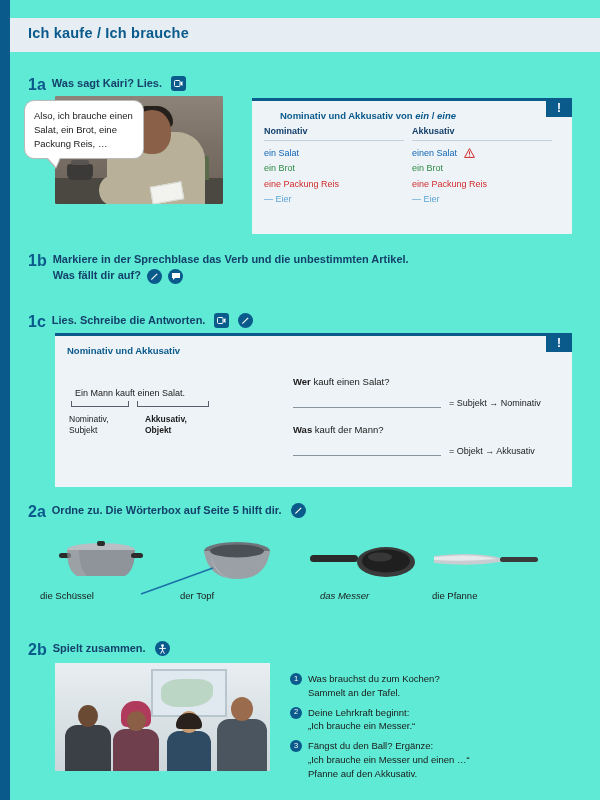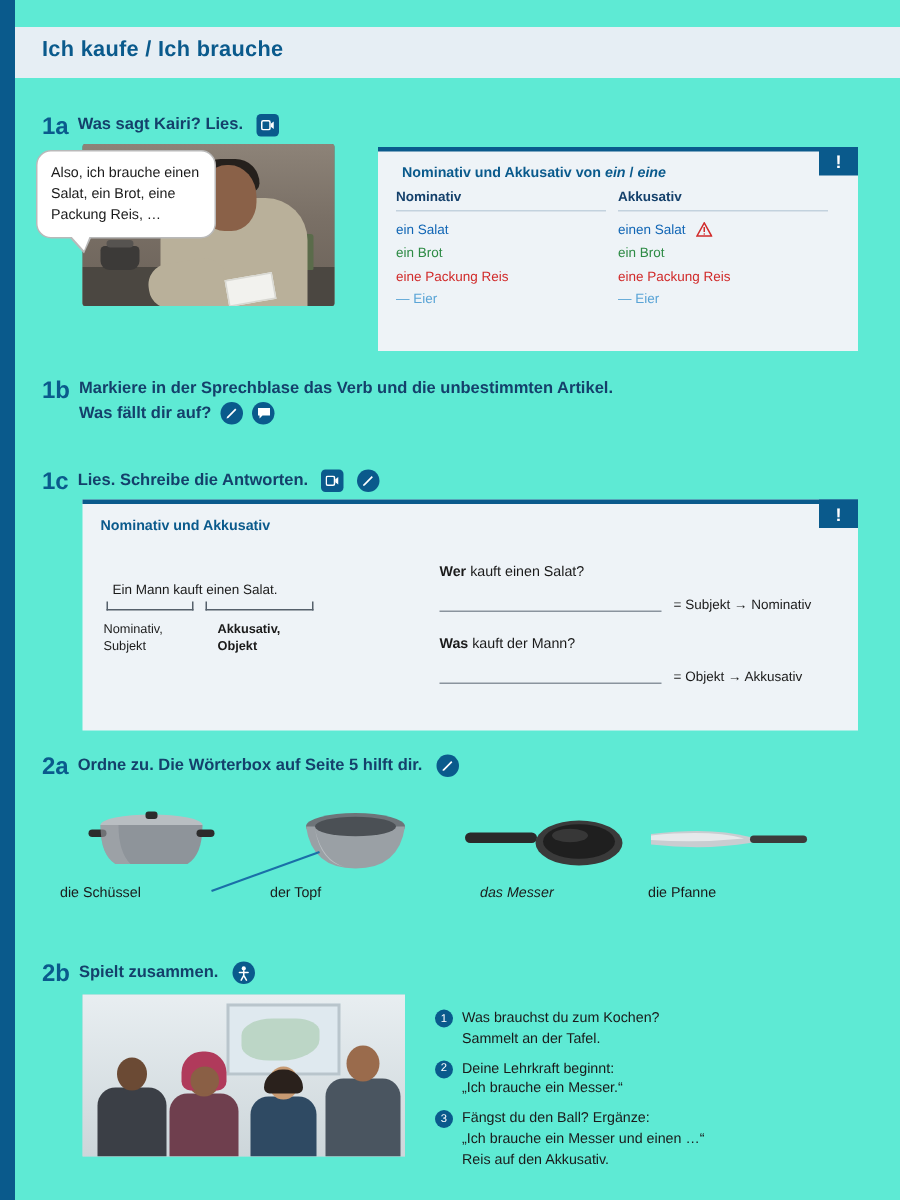--- a/index.html
+++ b/index.html
@@ -139,21 +139,21 @@
     border-top:3px solid #0a5a8c;
   }
   .info-flag {
     position:absolute; right:0; top:-3px;
     width:26px; height:19px; background:#0a5a8c;
     color:#fff; font-weight:bold; font-size:12px;
     display:flex; align-items:center; justify-content:center;
   }
   .info-title {
     font-size:9.5px; font-weight:bold; color:#0a5a8c;
-    padding:9px 12px 5px 16px;
+    padding:9px 12px 5px 28px;
   }
   .info-title .em { font-style:italic; }
   .tbl {
     display:flex; padding:0 12px 10px 12px; gap:0;
     position:relative;
   }
   .tbl .col { width:50%; padding-right:8px; }
   .tbl .colhead {
     font-size:9px; font-weight:bold; color:#14406b;
     padding-bottom:4px; border-bottom:1px solid #c3d2de;
@@ -509,18 +509,18 @@
       <div class="li-text">
         <span>Deine Lehrkraft beginnt:</span><br>
         <span>„Ich brauche ein Messer.“</span>
       </div>
     </div>
     <div class="li">
       <div class="bullet">3</div>
       <div class="li-text">
         <span>Fängst du den Ball? Ergänze:</span><br>
         <span>„Ich brauche ein Messer und einen …“</span><br>
-        <span>Reis auf den Akkusativ.</span>
+        <span>Pfanne auf den Akkusativ.</span>
       </div>
     </div>
   </div>
 
 </div>
 
 </body></html>

